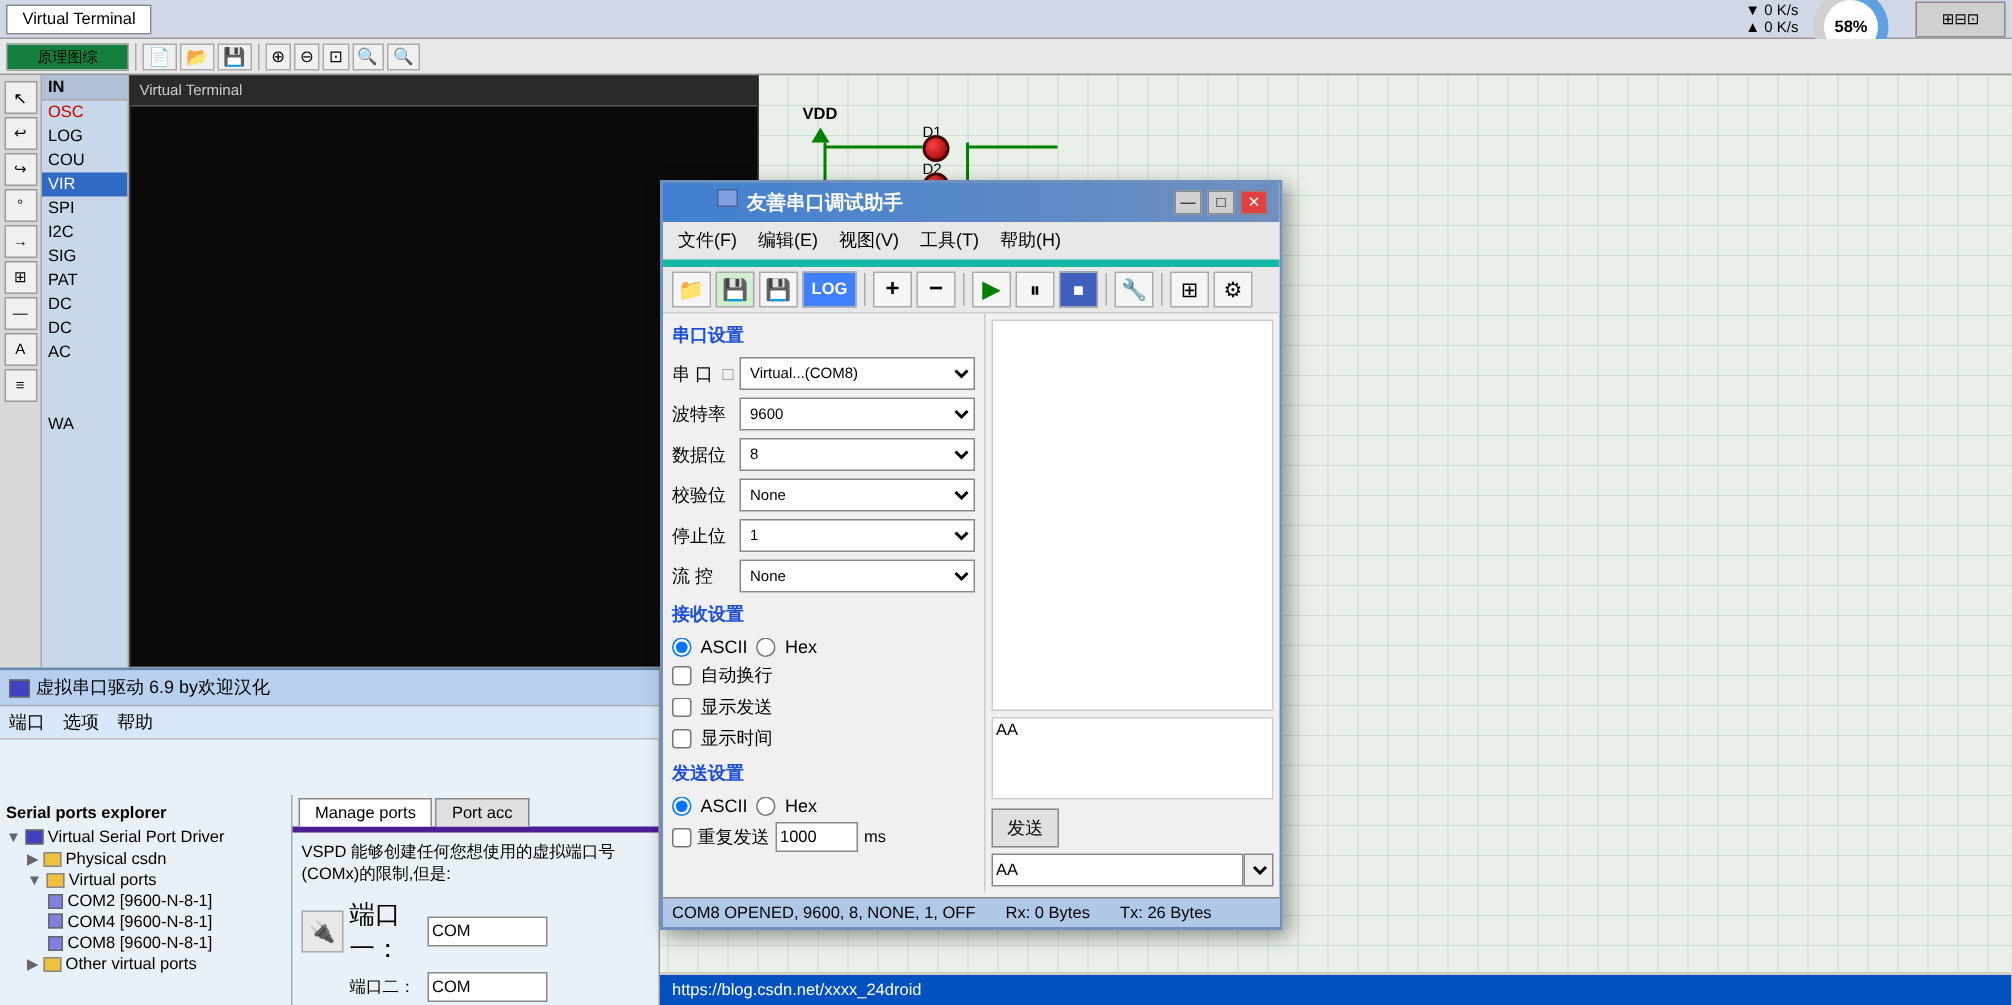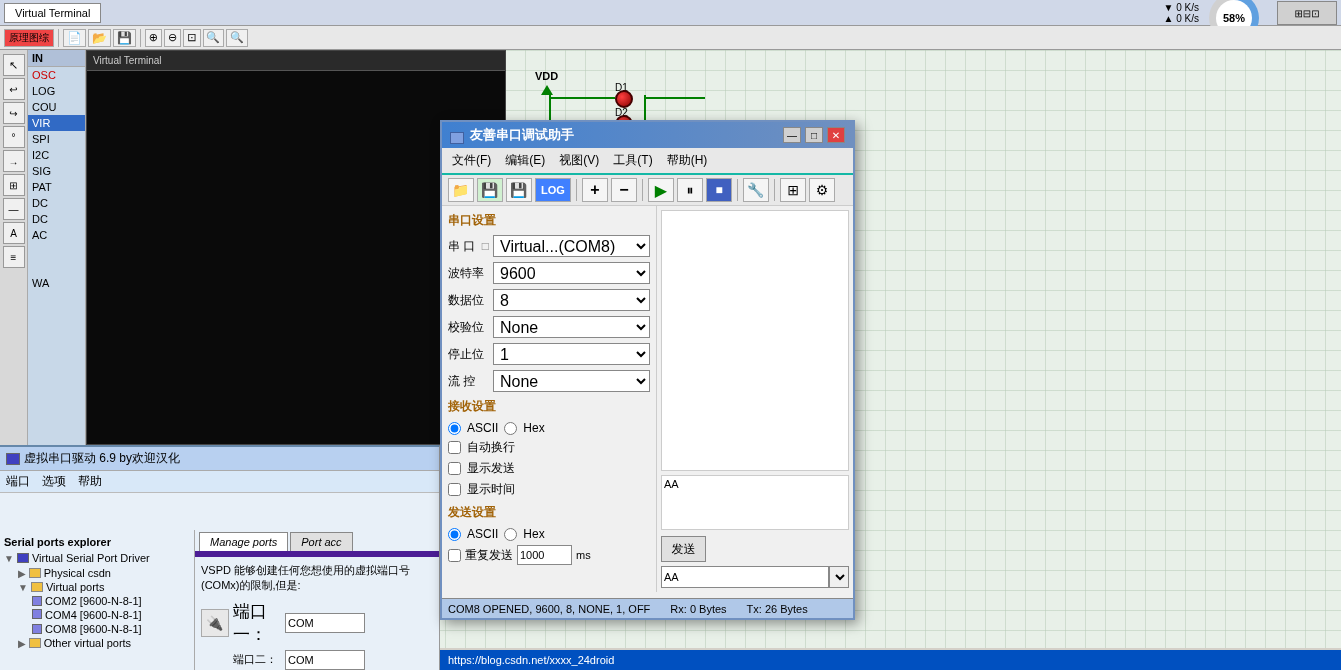--- a/index.html
+++ b/index.html
@@ -18,21 +18,21 @@
       color: white; font-size: 13px;
     }
     .dialog-btns { display: flex; gap: 4px; }
     .dialog-btn {
       width: 18px; height: 16px; background: #d0d0d0; border: 1px solid #888;
       display: flex; align-items: center; justify-content: center;
       font-size: 10px; cursor: pointer; color: #000;
     }
     .dialog-menubar {
       display: flex; gap: 2px; padding: 2px 4px; background: #e8e8e8;
-      border-bottom: 2px solid #14b8a6; font-size: 12px;
+      border-bottom: 5px solid #14b8a6; font-size: 12px;
     }
     .dialog-menu-item { padding: 2px 6px; cursor: pointer; }
     .dialog-toolbar {
       display: flex; align-items: center; gap: 3px; padding: 3px 6px;
       background: #e8e8e8; border-bottom: 1px solid #ccc;
     }
     .tb-btn {
       width: 26px; height: 24px; border: 1px solid #aaa; background: #f5f5f5;
       display: flex; align-items: center; justify-content: center;
       cursor: pointer; font-size: 14px;
@@ -48,30 +48,30 @@
       display: flex; height: calc(100% - 110px);
     }
     .dialog-left {
       width: 215px; border-right: 1px solid #ccc; padding: 6px;
     }
     .dialog-right {
       flex: 1; padding: 4px; display: flex; flex-direction: column; gap: 4px;
     }
 
     .section-title {
-      font-size: 12px; color: #a16207; margin-bottom: 6px; font-weight: bold;
+      font-size: 12px; color: #1d4ed8; margin-bottom: 6px; font-weight: bold;
     }
     .form-row {
       display: flex; align-items: center; margin-bottom: 5px;
     }
     .form-label {
       width: 45px; font-size: 12px; color: #000;
     }
     .form-select {
-      flex: 1; height: 22px; font-size: 16px; border: 1px solid #888;
+      flex: 1; height: 22px; font-size: 10px; border: 1px solid #888;
       background: white; padding: 0 2px;
     }
     .form-check-row {
       display: flex; align-items: center; gap: 6px; margin-bottom: 4px;
     }
     .form-check-row input[type=radio] { margin: 0; }
     .form-check-row input[type=checkbox] { margin: 0; }
 
     
     .dialog-textarea {
@@ -145,21 +145,21 @@
       </div>
     </div>
     <div style="display:flex;gap:2px;margin-left:8px;">
       <div style="width:60px;height:24px;background:#d0d0d0;border:1px solid #888;display:flex;align-items:center;justify-content:center;font-size:10px;">⊞⊟⊡</div>
     </div>
   </div>
 </div>
 
 <div style="position:absolute;top:26px;left:0;right:0;height:24px;background:#e8e8e8;border-bottom:1px solid #999;display:flex;align-items:center;padding:0 4px;gap:2px;">
   <div style="display:flex;gap:2px;">
-    <span style="padding:1px 4px;border:1px solid #aaa;background:#ef4444;cursor:pointer;font-size:10px;font-family:Liberation Serif, serif;">原理图综</span>
+    <span style="padding:1px 20px;border:1px solid #aaa;background:#15803d;cursor:pointer;font-size:10px;font-family:Liberation Serif, serif;">原理图综</span>
     <span style="width:1px;height:18px;background:#aaa;margin:0 2px;"></span>
 
     <span style="padding:1px 3px;border:1px solid #aaa;background:#f0f0f0;font-size:12px;">📄</span>
     <span style="padding:1px 3px;border:1px solid #aaa;background:#f0f0f0;font-size:12px;">📂</span>
     <span style="padding:1px 3px;border:1px solid #aaa;background:#f0f0f0;font-size:12px;">💾</span>
     <span style="width:1px;height:18px;background:#aaa;margin:0 2px;"></span>
     <span style="padding:1px 3px;border:1px solid #aaa;background:#f0f0f0;font-size:11px;">⊕</span>
     <span style="padding:1px 3px;border:1px solid #aaa;background:#f0f0f0;font-size:11px;">⊖</span>
     <span style="padding:1px 3px;border:1px solid #aaa;background:#f0f0f0;font-size:11px;">⊡</span>
     <span style="padding:1px 3px;border:1px solid #aaa;background:#f0f0f0;font-size:11px;">🔍</span>
@@ -325,21 +325,21 @@
 
       <div style="display:flex;align-items:center;gap:3px;padding:1px 0 1px 14px;">
         <span style="font-size:10px;color:#666;">▶</span>
         <span style="display:inline-block;width:12px;height:10px;background:#f0c040;border:1px solid #888;"></span>
         <span style="font-size:11px;">Other virtual ports</span>
       </div>
     </div>
 
     <div style="flex:1;display:flex;flex-direction:column;">
 
-      <div style="display:flex;border-bottom:6px solid #4c1d95;padding-top:2px;font-style:italic;">
+      <div style="display:flex;border-bottom:4px solid #4c1d95;padding-top:2px;">
         <div style="padding:3px 10px;border:1px solid #888;border-bottom:none;background:white;cursor:pointer;font-size:11px;margin-right:2px;margin-left:4px;">Manage ports</div>
         <div style="padding:3px 10px;border:1px solid #888;border-bottom:none;background:#e0e0e0;cursor:pointer;font-size:11px;margin-right:2px;">Port acc</div>
       </div>
 
       <div style="padding:6px;flex:1;overflow:hidden;">
         <div style="font-size:11px;color:#000;margin-bottom:6px;line-height:1.4;">VSPD 能够创建任何您想使用的虚拟端口号(COMx)的限制,但是:</div>
 
         <div style="display:flex;align-items:center;gap:4px;margin-bottom:4px;">
 
           <div style="width:28px;height:28px;background:#e8e8e8;border:1px solid #aaa;display:flex;align-items:center;justify-content:center;font-size:14px;">🔌</div>
@@ -357,21 +357,21 @@
           <input type="text" style="width: 120px; height: 20px; border: 1px solid rgb(136, 136, 136); font-size: 11px; padding: 2px; color: rgb(136, 136, 136);" value="no port selected">
         </div>
       </div>
     </div>
   </div>
 </div>
 
 <div class="serial-dialog" style="top:120px;left:440px;">
 
   <div class="dialog-titlebar">
-    <div style="display:flex;align-items:flex-end;gap:6px;">
+    <div style="display:flex;align-items:flex-start;gap:6px;margin-left:28px;">
       <span style="display:inline-block;width:14px;height:12px;background:#80a0e0;border:1px solid #4060a0;"></span>
       <span style="font-size:13px;font-weight:bold;">友善串口调试助手</span>
     </div>
     <div class="dialog-btns">
       <div class="dialog-btn">—</div>
       <div class="dialog-btn">□</div>
       <div class="dialog-btn" style="background:#e04040;color:white;">✕</div>
     </div>
   </div>
 

